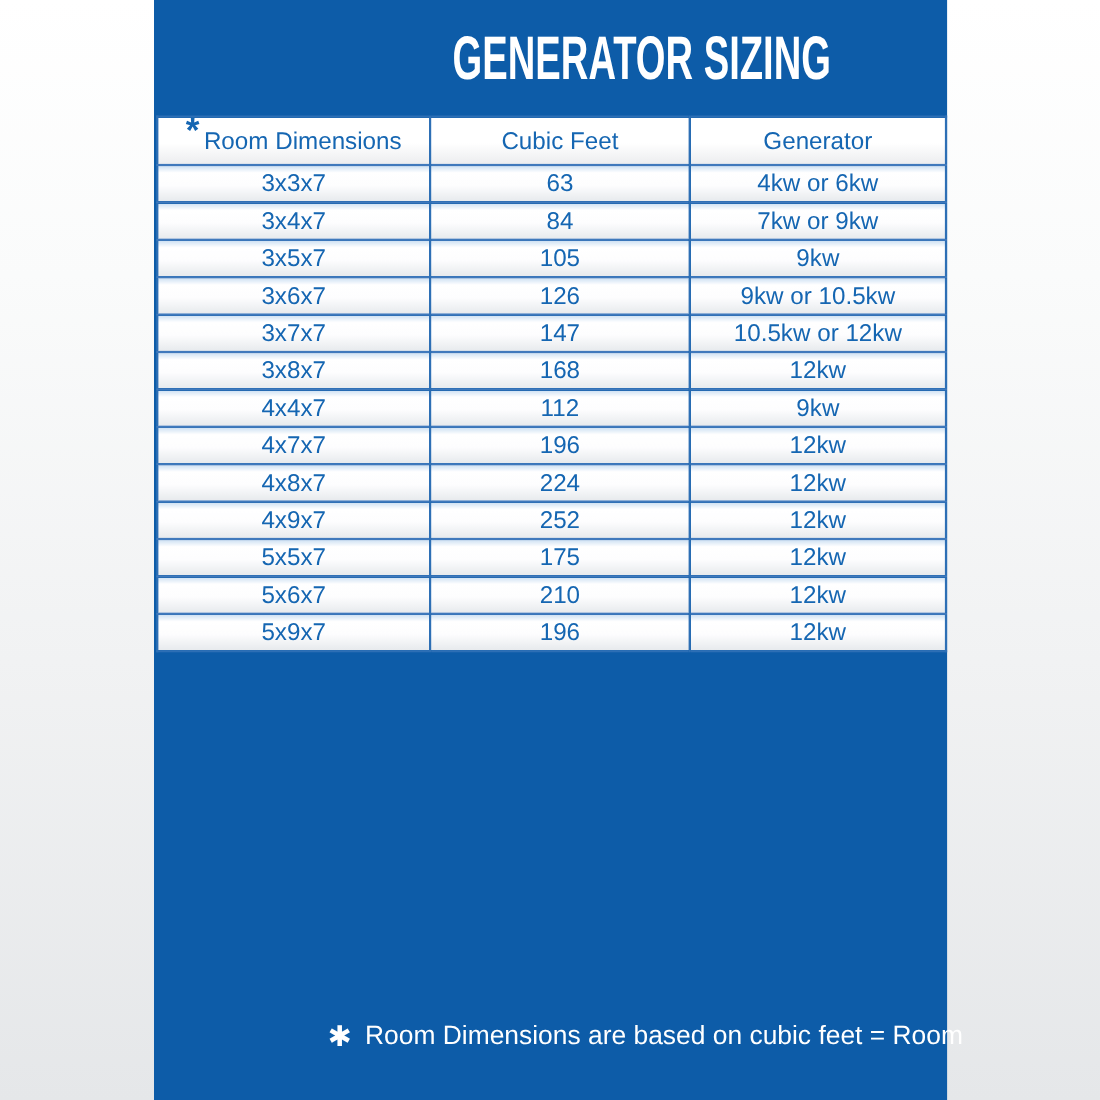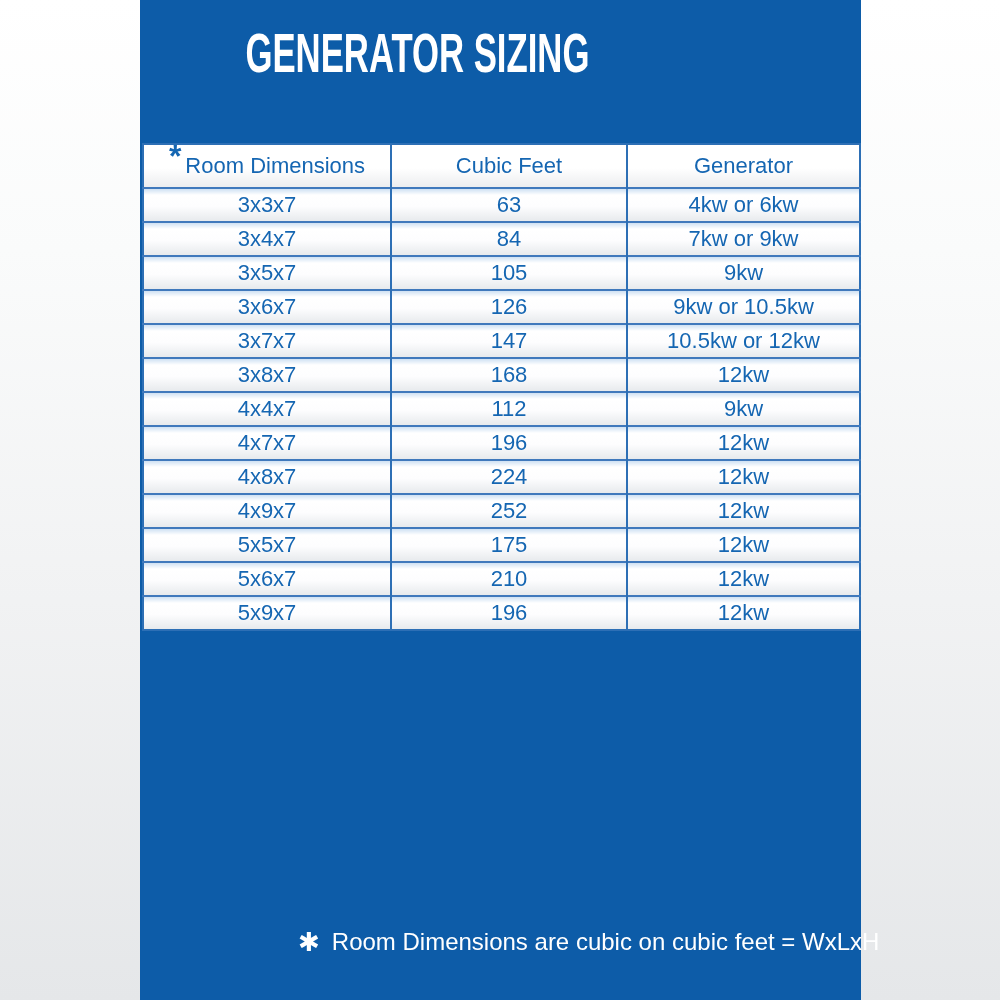--- a/index.html
+++ b/index.html
@@ -19,38 +19,37 @@
     left: 140px;
     top: 0;
     width: 721px;
     height: 1000px;
     background: #0d5ca8;
   }
   .title-band {
     height: 105px;
     display: flex;
     align-items: center;
-    justify-content: flex-start;
+    justify-content: flex-end;
   }
   .title {
     color: #ffffff;
     font-size: 56px;
     font-weight: bold;
     letter-spacing: 0px;
     white-space: nowrap;
     transform: scale(0.62, 1.0);
     transform-origin: center center;
   }
   table.sizing {
     border-collapse: collapse;
     table-layout: fixed;
     margin-left: 2px;
     width: 717px;
     border: 2px solid #2d6fb5;
-    margin-top: 38px;
   }
   table.sizing col.c1 { width: 248px; }
   table.sizing col.c2 { width: 236px; }
   table.sizing col.c3 { width: 233px; }
   th, td {
     text-align: center;
     vertical-align: middle;
     color: #1566b2;
     font-size: 22px;
     overflow: hidden;
@@ -179,17 +178,17 @@
           <tr class="data-row">
             <td>5x9x7</td>
             <td>196</td>
             <td>12kw</td>
           </tr>
         </tbody>
     </table>
 
     <div class="footnote">
       <span class="foot-asterisk">✱</span>
-      <span>Room Dimensions are cubic on cubic feet = WxLxH</span>
+      <span>Room Dimensions are based on cubic feet = Room</span>
     </div>
 
   </div>
 </div>
 
 </body></html>

